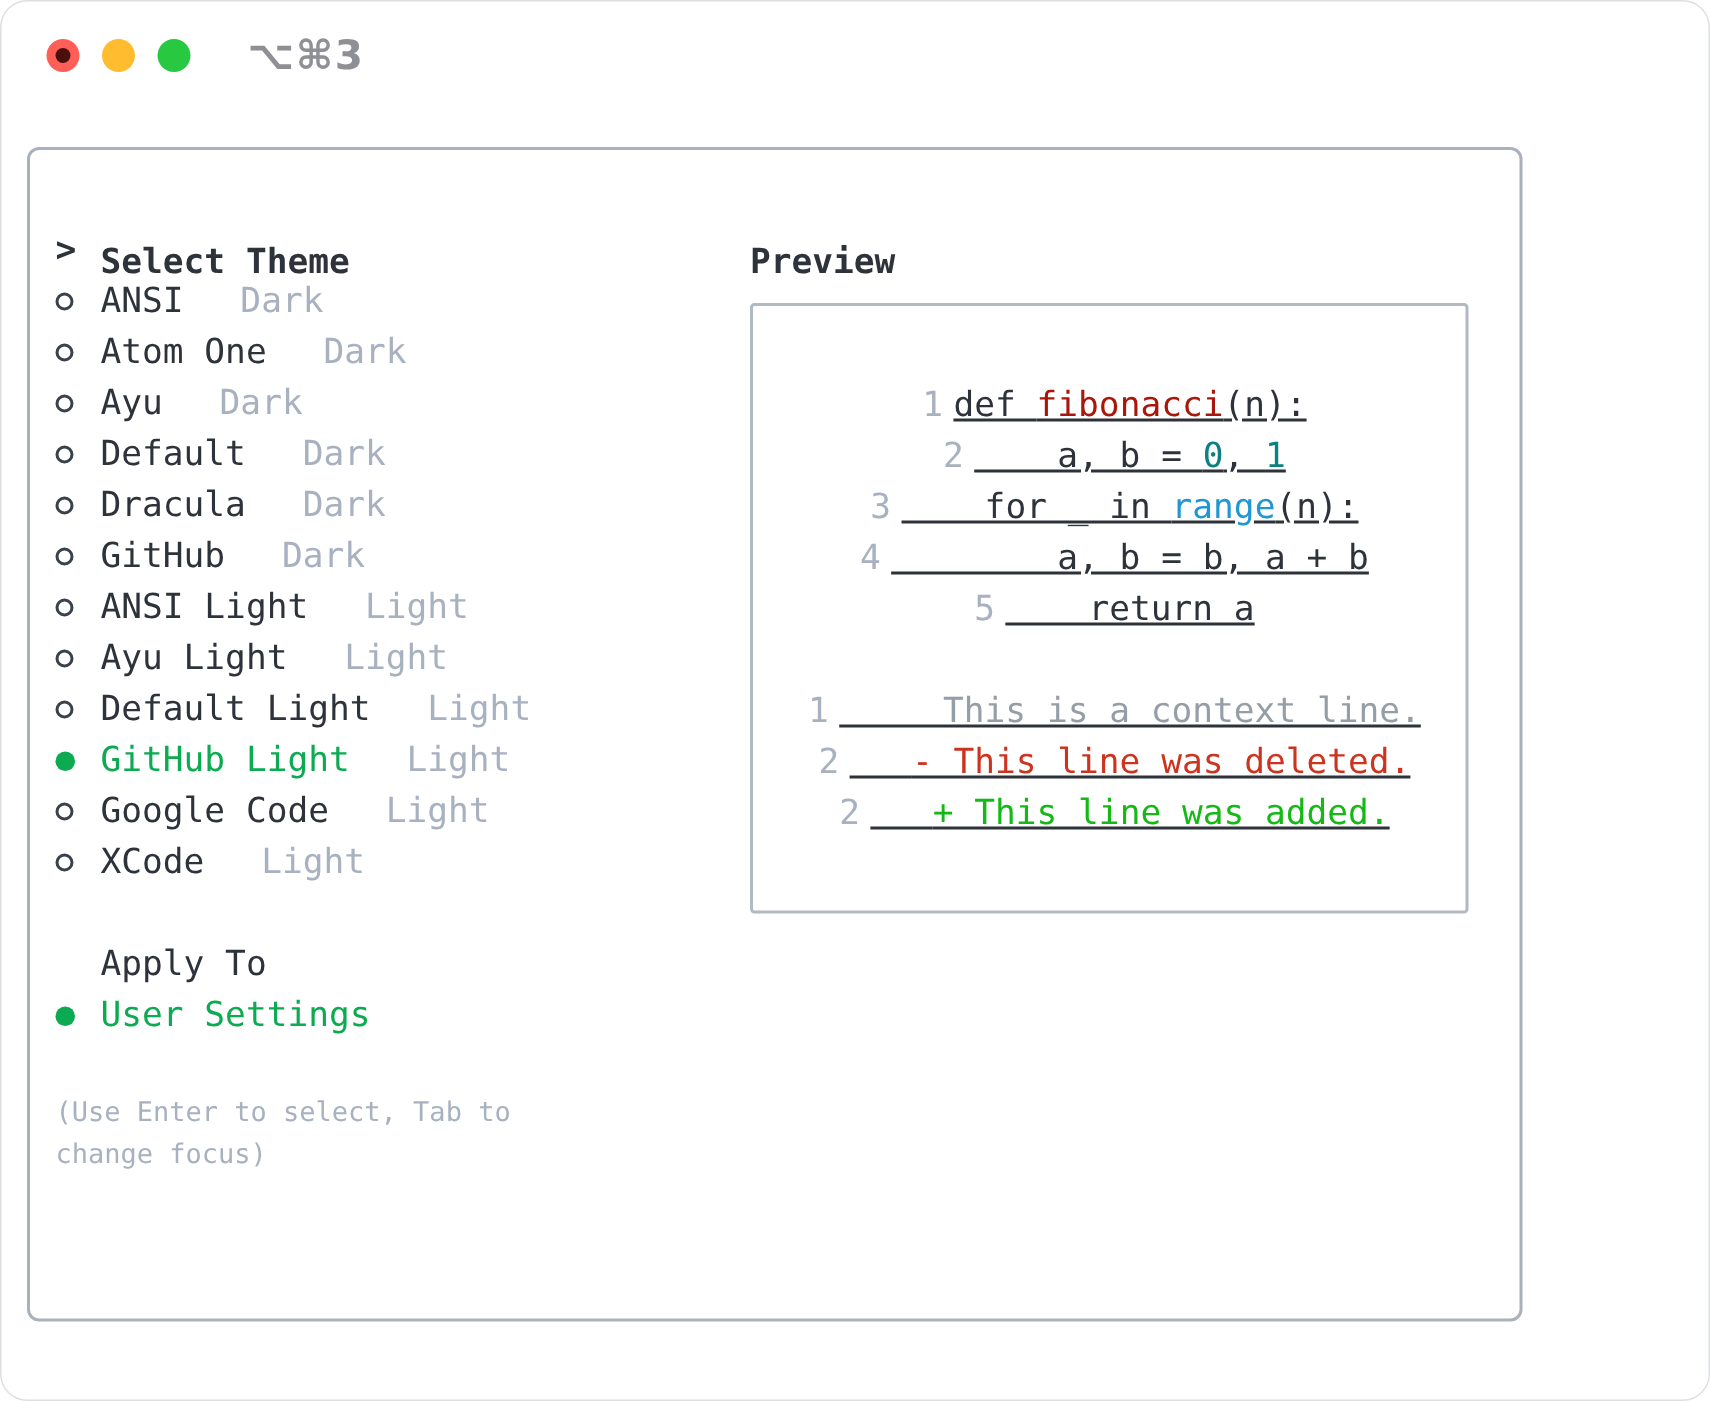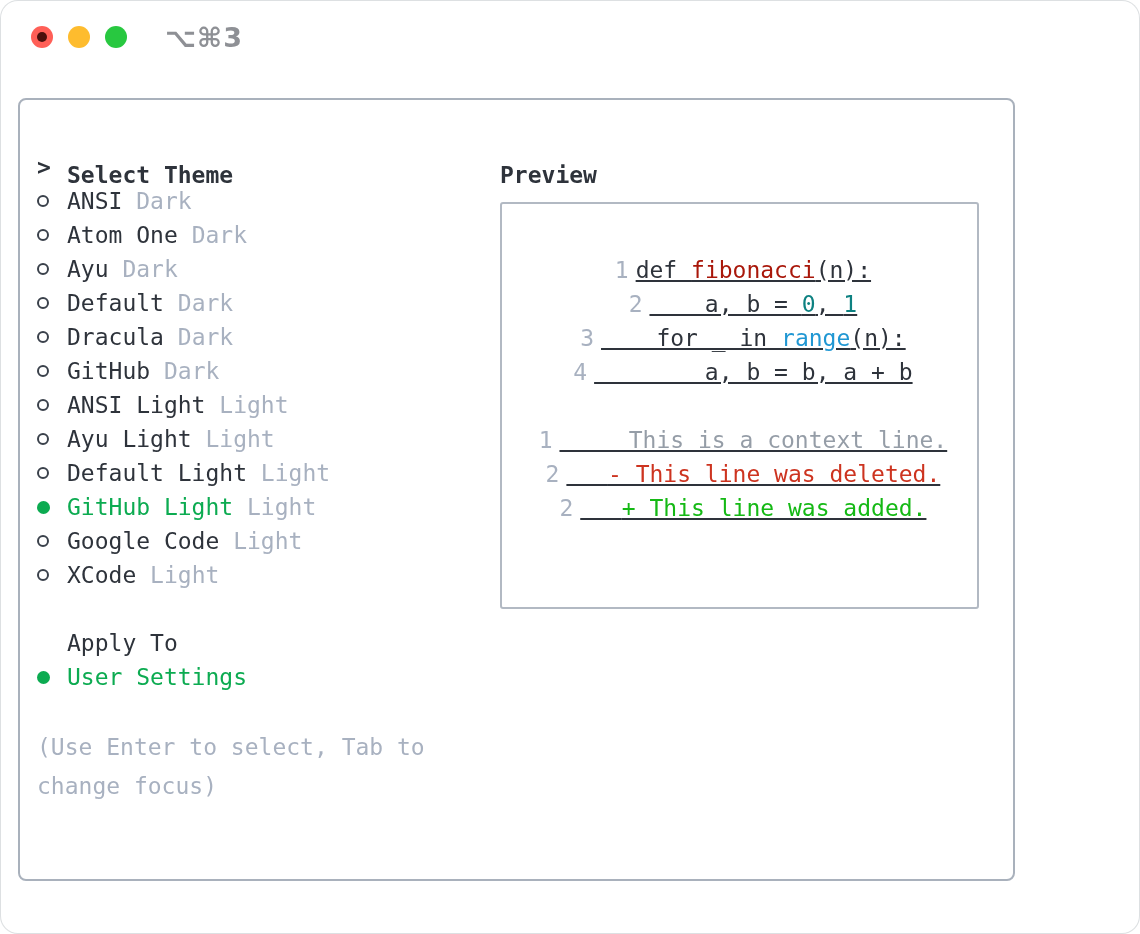--- a/index.html
+++ b/index.html
@@ -47,24 +47,24 @@
   .row { display: flex; align-items: center; height: 34px; font-size: 23px; color: var(--ink); white-space: pre; }
   .bullet { display: inline-flex; align-items: center; width: 30px; flex: 0 0 30px; }
   .prompt-char { font-weight: bold; color: var(--ink); }
   .hdr { font-weight: bold; margin-top: 16px; }
   .dot {
     display: inline-block; width: 12px; height: 12px; border-radius: 50%;
     border: 2px solid #3a414b; background: transparent;
   }
   .dot.sel { border: none; background: var(--green-sel); width: 13px; height: 13px; }
   .lbl.sel { color: var(--green-sel); }
-  .suffix { color: var(--muted); }
+  .suffix { color: var(--muted); margin-left: 24px; }
   .spacer { height: 34px; }
 
-  .hint { font-size: 23px; line-height: 39px; color: var(--muted); white-space: pre-wrap; width: 440px; }
+  .hint { font-size: 18px; line-height: 28px; color: var(--muted); white-space: pre-wrap; width: 440px; }
 
   
   .preview-box {
     margin-top: 18px;
     width: 479px; height: 407px;
     border: 2px solid var(--box-border);
     border-radius: 3px;
     padding: 49px 18px 0 18px;
     overflow: hidden;
   }
@@ -133,20 +133,21 @@
 
       <div class="col-right">
         <div class="row">
           <span class="hdr">Preview</span>
         </div>
         <div class="preview-box" id="preview-box">
             <div class="cline"><span class="ln">1</span><span class="tok-plain">def </span><span class="tok-func">fibonacci</span><span class="tok-plain">(n):</span></div>
             <div class="cline"><span class="ln">2</span><span class="tok-plain">    a, b = </span><span class="tok-num">0</span><span class="tok-plain">, </span><span class="tok-num">1</span></div>
             <div class="cline"><span class="ln">3</span><span class="tok-plain">    for _ in </span><span class="tok-builtin">range</span><span class="tok-plain">(n):</span></div>
             <div class="cline"><span class="ln">4</span><span class="tok-plain">        a, b = b, a + b</span></div>
+            <div class="cline"><span class="ln">5</span><span class="tok-plain">    return a</span></div>
             <div class="cline"><span class="ln"></span></div>
             <div class="cline"><span class="ln">1</span><span class="tok-context">     This is a context line.</span></div>
             <div class="cline"><span class="ln">2</span><span class="tok-plain">   </span><span class="tok-del">- This line was deleted.</span></div>
             <div class="cline"><span class="ln">2</span><span class="tok-plain">   </span><span class="tok-add">+ This line was added.</span></div>
           </div>
       </div>
 
     </div>
   </div>
 </div>

